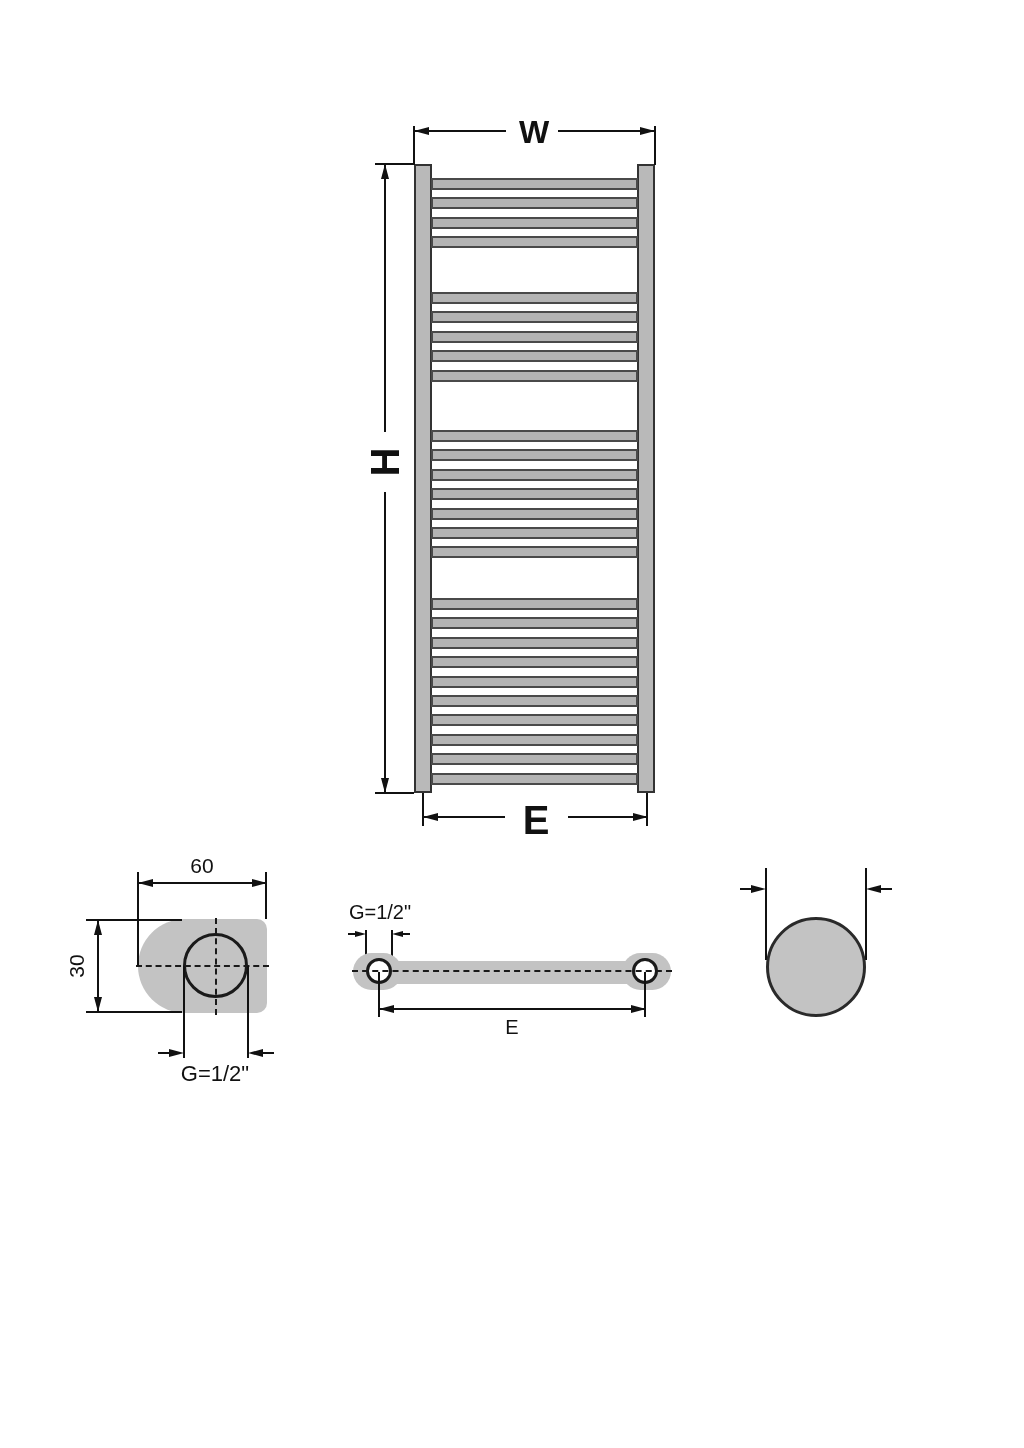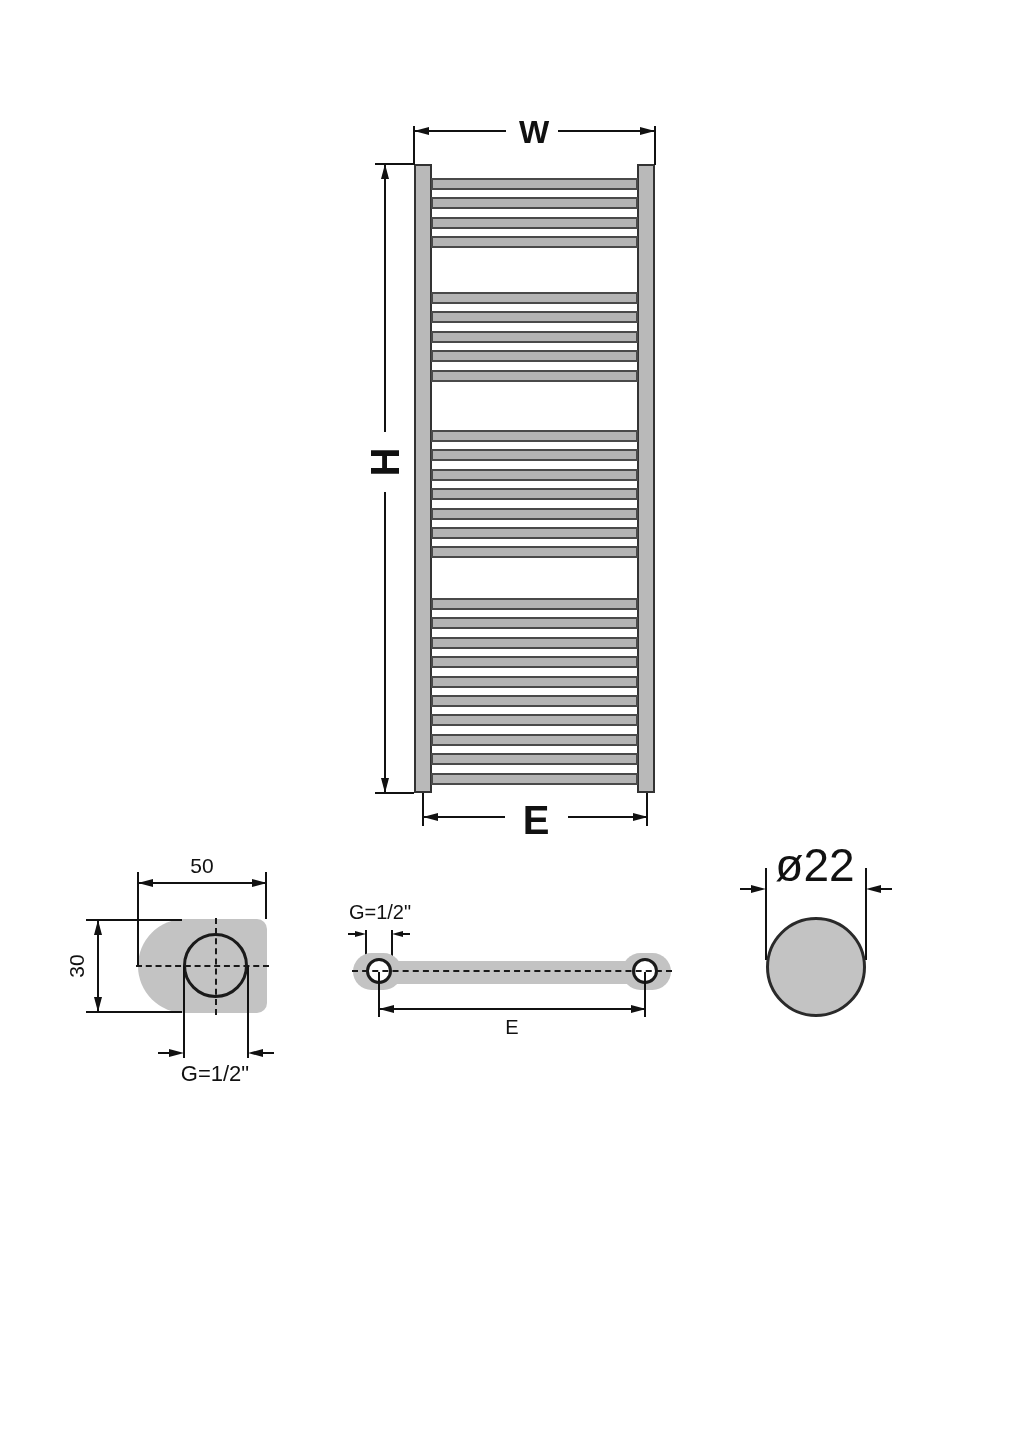--- a/index.html
+++ b/index.html
@@ -101,21 +101,21 @@
     <div class="circle" style="left:183px;top:933px;width:65px;height:65px;border:3px solid #1a1a1a;"></div>
     <div class="dash-h" style="left:136px;top:965px;width:133px;"></div>
     <div class="dash-v" style="left:215px;top:918px;height:97px;"></div>
 
     <div>
       <div class="line" style="left:137px;top:872px;width:2px;height:94px;"></div>
       <div class="line" style="left:265px;top:872px;width:2px;height:47px;"></div>
       <div class="line" style="left:138px;top:882px;width:129px;height:2px;"></div>
       <div class="arr left" style="left:138px;top:879px;"></div>
       <div class="arr right" style="left:252px;top:879px;"></div>
-      <div class="lbl" style="left:172px;top:854px;width:60px;font-size:21px;">50</div>
+      <div class="lbl" style="left:172px;top:854px;width:60px;font-size:21px;">60</div>
     </div>
 
     <div>
       <div class="line" style="left:86px;top:919px;width:96px;height:2px;"></div>
       <div class="line" style="left:86px;top:1011px;width:96px;height:2px;"></div>
       <div class="line" style="left:97px;top:920px;width:2px;height:92px;"></div>
       <div class="arr up" style="left:94px;top:920px;"></div>
       <div class="arr down" style="left:94px;top:997px;"></div>
       <div class="lbl rot" style="left:57px;top:946px;width:40px;height:40px;font-size:21px;">30</div>
     </div>
@@ -154,21 +154,20 @@
       <div class="line" style="left:378px;top:972px;width:2px;height:45px;"></div>
       <div class="line" style="left:644px;top:972px;width:2px;height:45px;"></div>
       <div class="line" style="left:379px;top:1008px;width:267px;height:2px;"></div>
       <div class="arr left" style="left:379px;top:1005px;"></div>
       <div class="arr right" style="left:631px;top:1005px;"></div>
       <div class="lbl" style="left:492px;top:1016px;width:40px;font-size:20px;">E</div>
     </div>
   </div>
 
   <div class="layer">
-    <div class="lbl" style="left:755px;top:838px;width:120px;font-size:46px;">ø22</div>
     <div class="line" style="left:765px;top:868px;width:2px;height:92px;"></div>
     <div class="line" style="left:865px;top:868px;width:2px;height:92px;"></div>
     <div class="line" style="left:740px;top:888px;width:14px;height:2px;"></div>
     <div class="line" style="left:878px;top:888px;width:14px;height:2px;"></div>
     <div class="arr right" style="left:751px;top:885px;"></div>
     <div class="arr left" style="left:866px;top:885px;"></div>
     <div class="circle" style="left:766px;top:917px;width:100px;height:100px;border:3px solid #2a2a2a;background:#c3c3c3;"></div>
   </div>
 
 </div>

